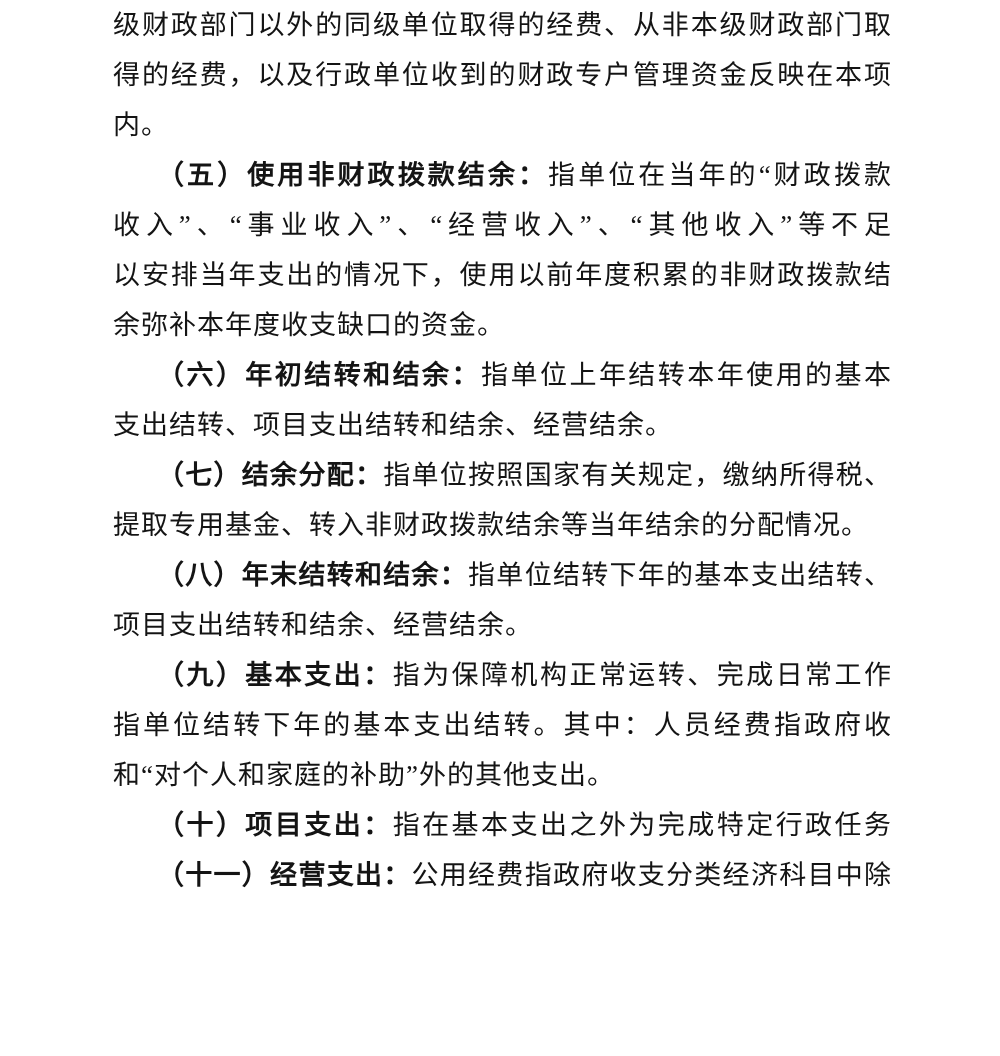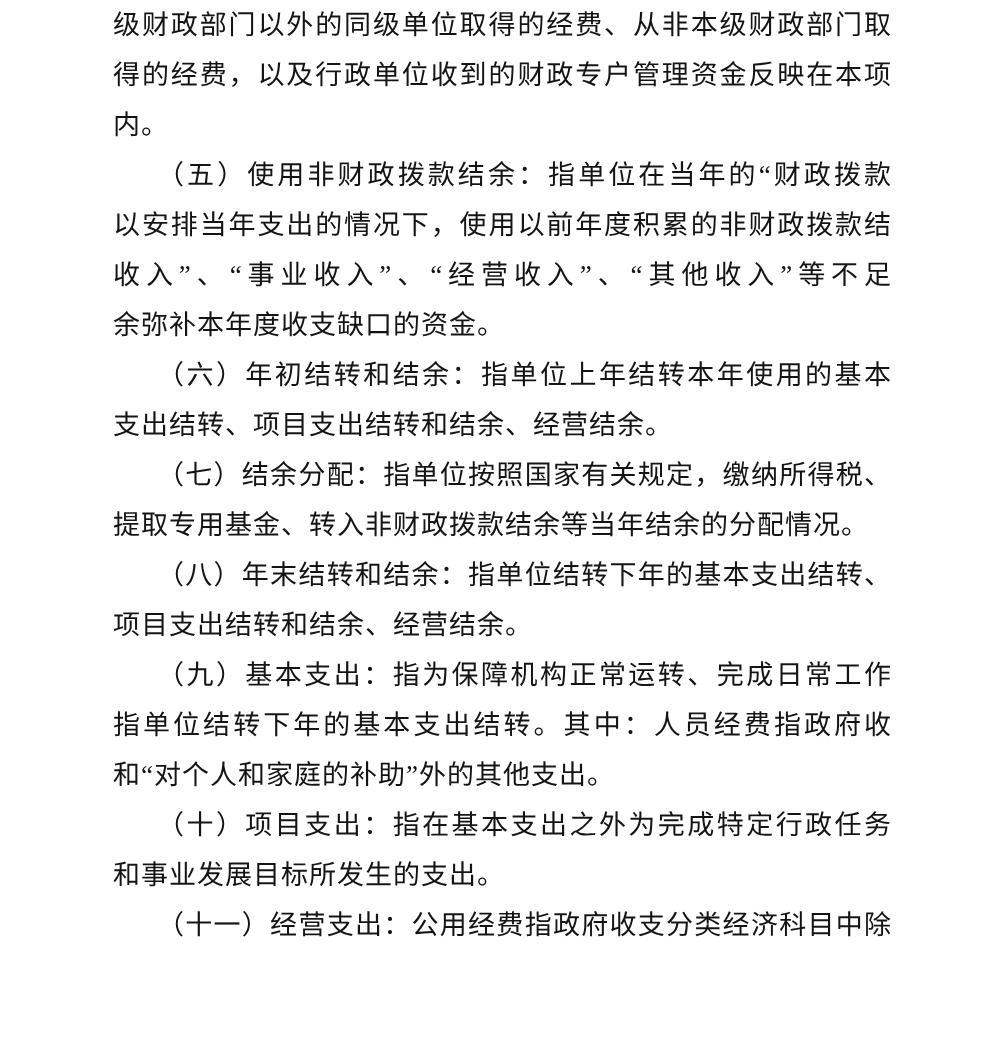--- a/index.html
+++ b/index.html
@@ -45,42 +45,41 @@
   .line.indent {
     padding-left: 44px;
   }
   .line.indent.justify {
     width: 734px;
   }
   .seg {
     font-weight: 400;
   }
   .seg.bold {
-    font-weight: 400;
+    font-weight: 700;
     margin-top: 7px;
   }
 </style>
 </head>
 <body>
 
 <div class="page">
   <div class="doc-body">
       <div class="line justify"><span class="seg">级财政部门以外的同级单位取得的经费、从非本级财政部门取</span></div>
       <div class="line justify"><span class="seg">得的经费，以及行政单位收到的财政专户管理资金反映在本项</span></div>
       <div class="line"><span class="seg">内。</span></div>
       <div class="line indent justify"><span class="seg bold">（五）使用非财政拨款结余：</span><span class="seg">指单位在当年的“财政拨款</span></div>
+      <div class="line justify"><span class="seg">收入”、“事业收入”、“经营收入”、“其他收入”等不足</span></div>
       <div class="line justify"><span class="seg">以安排当年支出的情况下，使用以前年度积累的非财政拨款结</span></div>
-      <div class="line justify"><span class="seg">收入”、“事业收入”、“经营收入”、“其他收入”等不足</span></div>
       <div class="line"><span class="seg">余弥补本年度收支缺口的资金。</span></div>
       <div class="line indent justify"><span class="seg bold">（六）年初结转和结余：</span><span class="seg">指单位上年结转本年使用的基本</span></div>
       <div class="line"><span class="seg">支出结转、项目支出结转和结余、经营结余。</span></div>
       <div class="line indent justify"><span class="seg bold">（七）结余分配：</span><span class="seg">指单位按照国家有关规定，缴纳所得税、</span></div>
       <div class="line"><span class="seg">提取专用基金、转入非财政拨款结余等当年结余的分配情况。</span></div>
       <div class="line indent justify"><span class="seg bold">（八）年末结转和结余：</span><span class="seg">指单位结转下年的基本支出结转、</span></div>
       <div class="line"><span class="seg">项目支出结转和结余、经营结余。</span></div>
       <div class="line indent justify"><span class="seg bold">（九）基本支出：</span><span class="seg">指为保障机构正常运转、完成日常工作</span></div>
       <div class="line justify"><span class="seg">指单位结转下年的基本支出结转。其中：人员经费指政府收</span></div>
       <div class="line"><span class="seg">和“对个人和家庭的补助”外的其他支出。</span></div>
       <div class="line indent justify"><span class="seg bold">（十）项目支出：</span><span class="seg">指在基本支出之外为完成特定行政任务</span></div>
-      <div class="line"><span class="seg">和事业发展目标所发生的支出。</span></div>
       <div class="line indent justify"><span class="seg bold">（十一）经营支出：</span><span class="seg">公用经费指政府收支分类经济科目中除</span></div>
     </div>
 </div>
 
 </body></html>

